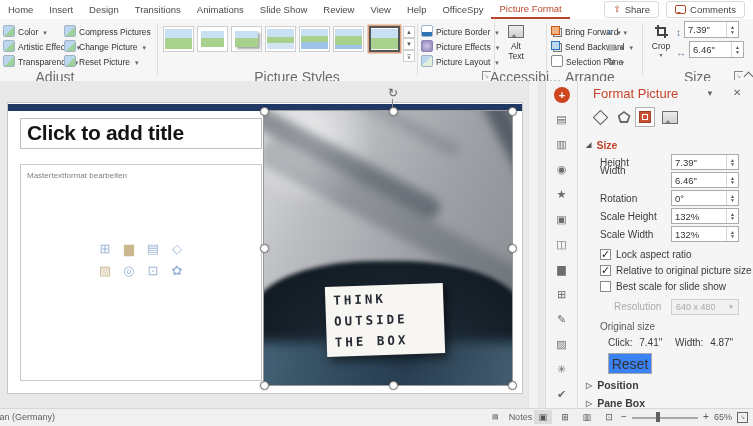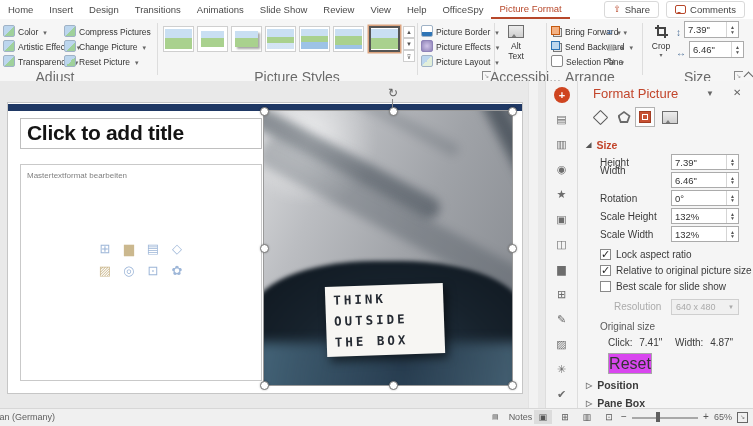--- a/index.html
+++ b/index.html
@@ -105,22 +105,22 @@
   .psec .tri{font-size:7px;color:#555}
   .psec.red span.lbl{color:#c2452b}
   .prowlbl{position:absolute;left:22px;font-size:10px;color:#3b3b3b}
   .pfield{position:absolute;left:93px;width:68px}
   .pfield .spinfield{height:16px}
   .pcheck{position:absolute;left:22px;display:flex;align-items:center;gap:5px;font-size:10px;color:#3b3b3b}
   .cb{width:11px;height:11px;border:1px solid #8a8a8a;background:#fff;position:relative;box-sizing:border-box;flex:none}
   .cb.on::after{content:"✓";position:absolute;left:0;top:-2px;font-size:11px;color:#1f1f1f}
   .pselect{position:absolute;left:93px;width:68px;height:16px;border:1px solid #cfcfcf;background:#f0f0f0;box-sizing:border-box;
            display:flex;align-items:center;justify-content:space-between;padding:0 4px;font-size:9px;color:#aaa}
-  .resetbtn{position:absolute;left:30px;width:42px;height:19px;border:1px solid #a8a8a8;background:#d946ef;
-            font-size:16px;color:#333;display:flex;align-items:center;justify-content:center}
+  .resetbtn{position:absolute;left:30px;width:42px;height:19px;border:1px solid #a8a8a8;background:#3b82f6;
+            font-size:14px;color:#333;display:flex;align-items:center;justify-content:center}
   
   .statusbar{position:absolute;left:0;right:0;bottom:0;height:17px;background:#f0f0f0;border-top:1px solid #d7d7d7;font-size:9px;color:#5f5f5f}
   .statusbar .lang{position:absolute;left:-23px;top:3px;white-space:nowrap}
   .notes{position:absolute;left:492px;top:3px;display:flex;gap:10px;align-items:center}
   .vbtn{position:absolute;top:1px;width:18px;height:14px;display:flex;align-items:center;justify-content:center;font-size:9px;color:#555}
   .vbtn.on{background:#dcdcdc}
   .ztrack{position:absolute;left:632px;top:8px;width:66px;height:1.5px;background:#a8a8a8}
   .zthumb{position:absolute;left:656px;top:3px;width:4px;height:10px;background:#5f5f5f}
   .zsign{position:absolute;top:2px;font-size:10px;color:#555}
   .fitic{position:absolute;left:737px;top:3px;width:9px;height:9px;border:1px solid #666;font-size:6px;color:#666;text-align:center;line-height:9px}

